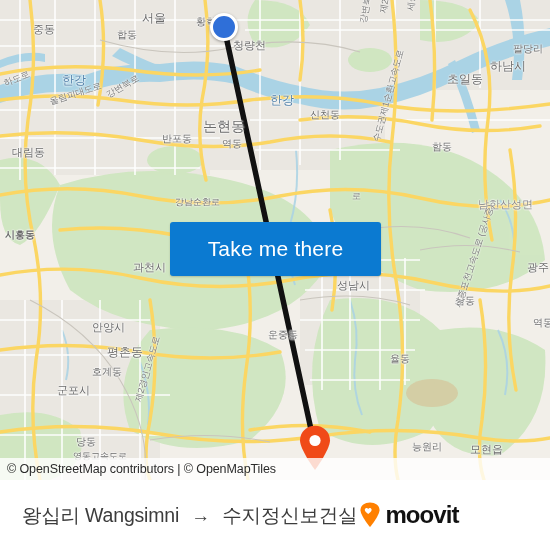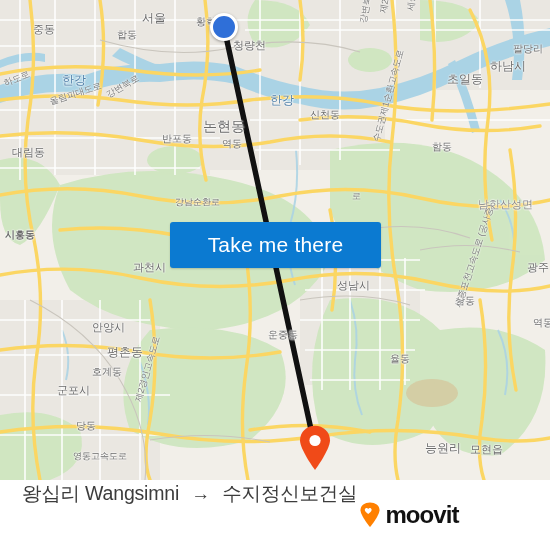--- a/index.html
+++ b/index.html
@@ -50,21 +50,21 @@
     white-space: nowrap;
     letter-spacing: -0.1px;
   }
 
   
   .cta {
     position: absolute;
     left: 170px;
     top: 222px;
     width: 211px;
-    height: 46px;
+    height: 54px;
     background: #0b7ad1;
     color: #ffffff;
     border: none;
     border-radius: 3px;
     font-size: 21px;
     font-family: "Liberation Sans", "DejaVu Sans", sans-serif;
     letter-spacing: 0.2px;
     cursor: pointer;
     padding: 0;
     box-shadow: 0 1px 2px rgba(0,0,0,0.18);
@@ -93,20 +93,21 @@
 
   
   .footer {
     position: absolute;
     left: 0;
     top: 480px;
     width: 462px;
     height: 70px;
     background: #ffffff;
     display: flex;
+    align-items: center;
     justify-content: space-between;
     box-sizing: border-box;
     padding: 0 17px 0 22px;
   }
   .route-title {
     font-size: 19.5px;
     color: #3c3c3c;
     white-space: nowrap;
     letter-spacing: -0.2px;
   }
@@ -293,24 +294,24 @@
         <div class="lbl" style="position: absolute; left: 133px; top: 260px; font-size: 11px; color: rgb(107, 107, 107); white-space: nowrap; text-shadow: rgb(255, 255, 255) 0px 0px 2px, rgb(255, 255, 255) 0px 0px 2px, rgb(255, 255, 255) 0px 0px 2px;">과천시</div>
         <div class="lbl" style="position: absolute; left: 478px; top: 197px; font-size: 11px; color: rgb(138, 138, 138); white-space: nowrap; text-shadow: rgb(255, 255, 255) 0px 0px 2px, rgb(255, 255, 255) 0px 0px 2px, rgb(255, 255, 255) 0px 0px 2px;">남한산성면</div>
         <div class="lbl" style="position: absolute; left: 527px; top: 260px; font-size: 11px; color: rgb(107, 107, 107); white-space: nowrap; text-shadow: rgb(255, 255, 255) 0px 0px 2px, rgb(255, 255, 255) 0px 0px 2px, rgb(255, 255, 255) 0px 0px 2px;">광주</div>
         <div class="lbl" style="position: absolute; left: 455px; top: 294px; font-size: 10px; color: rgb(107, 107, 107); white-space: nowrap; text-shadow: rgb(255, 255, 255) 0px 0px 2px, rgb(255, 255, 255) 0px 0px 2px, rgb(255, 255, 255) 0px 0px 2px;">삼동</div>
         <div class="lbl" style="position: absolute; left: 533px; top: 316px; font-size: 10px; color: rgb(107, 107, 107); white-space: nowrap; text-shadow: rgb(255, 255, 255) 0px 0px 2px, rgb(255, 255, 255) 0px 0px 2px, rgb(255, 255, 255) 0px 0px 2px;">역동</div>
         <div class="lbl" style="position: absolute; left: 337px; top: 278px; font-size: 11px; color: rgb(107, 107, 107); white-space: nowrap; text-shadow: rgb(255, 255, 255) 0px 0px 2px, rgb(255, 255, 255) 0px 0px 2px, rgb(255, 255, 255) 0px 0px 2px;">성남시</div>
         <div class="lbl" style="position: absolute; left: 92px; top: 320px; font-size: 11px; color: rgb(107, 107, 107); white-space: nowrap; text-shadow: rgb(255, 255, 255) 0px 0px 2px, rgb(255, 255, 255) 0px 0px 2px, rgb(255, 255, 255) 0px 0px 2px;">안양시</div>
         <div class="lbl" style="position: absolute; left: 107px; top: 344px; font-size: 12px; color: rgb(107, 107, 107); white-space: nowrap; text-shadow: rgb(255, 255, 255) 0px 0px 2px, rgb(255, 255, 255) 0px 0px 2px, rgb(255, 255, 255) 0px 0px 2px;">평촌동</div>
         <div class="lbl" style="position: absolute; left: 92px; top: 365px; font-size: 10px; color: rgb(107, 107, 107); white-space: nowrap; text-shadow: rgb(255, 255, 255) 0px 0px 2px, rgb(255, 255, 255) 0px 0px 2px, rgb(255, 255, 255) 0px 0px 2px;">호계동</div>
         <div class="lbl" style="position: absolute; left: 57px; top: 383px; font-size: 11px; color: rgb(107, 107, 107); white-space: nowrap; text-shadow: rgb(255, 255, 255) 0px 0px 2px, rgb(255, 255, 255) 0px 0px 2px, rgb(255, 255, 255) 0px 0px 2px;">군포시</div>
-        <div class="lbl" style="position: absolute; left: 76px; top: 419px; font-size: 10px; color: rgb(107, 107, 107); white-space: nowrap; text-shadow: rgb(255, 255, 255) 0px 0px 2px, rgb(255, 255, 255) 0px 0px 2px, rgb(255, 255, 255) 0px 0px 2px;">당동</div>
+        <div class="lbl" style="position: absolute; left: 76px; top: 435px; font-size: 10px; color: rgb(107, 107, 107); white-space: nowrap; text-shadow: rgb(255, 255, 255) 0px 0px 2px, rgb(255, 255, 255) 0px 0px 2px, rgb(255, 255, 255) 0px 0px 2px;">당동</div>
         <div class="lbl" style="position: absolute; left: 268px; top: 328px; font-size: 10px; color: rgb(107, 107, 107); white-space: nowrap; text-shadow: rgb(255, 255, 255) 0px 0px 2px, rgb(255, 255, 255) 0px 0px 2px, rgb(255, 255, 255) 0px 0px 2px;">운중동</div>
         <div class="lbl" style="position: absolute; left: 390px; top: 352px; font-size: 10px; color: rgb(107, 107, 107); white-space: nowrap; text-shadow: rgb(255, 255, 255) 0px 0px 2px, rgb(255, 255, 255) 0px 0px 2px, rgb(255, 255, 255) 0px 0px 2px;">율동</div>
-        <div class="lbl" style="position: absolute; left: 425px; top: 440px; font-size: 12px; color: rgb(107, 107, 107); white-space: nowrap; text-shadow: rgb(255, 255, 255) 0px 0px 2px, rgb(255, 255, 255) 0px 0px 2px, rgb(255, 255, 255) 0px 0px 2px;">능원리</div>
+        <div class="lbl" style="position: absolute; left: 412px; top: 440px; font-size: 10px; color: rgb(107, 107, 107); white-space: nowrap; text-shadow: rgb(255, 255, 255) 0px 0px 2px, rgb(255, 255, 255) 0px 0px 2px, rgb(255, 255, 255) 0px 0px 2px;">능원리</div>
         <div class="lbl" style="position: absolute; left: 470px; top: 442px; font-size: 11px; color: rgb(107, 107, 107); white-space: nowrap; text-shadow: rgb(255, 255, 255) 0px 0px 2px, rgb(255, 255, 255) 0px 0px 2px, rgb(255, 255, 255) 0px 0px 2px;">모현읍</div>
         <div class="lbl" style="position: absolute; left: 73px; top: 450px; font-size: 9px; color: rgb(107, 107, 107); white-space: nowrap; text-shadow: rgb(255, 255, 255) 0px 0px 2px, rgb(255, 255, 255) 0px 0px 2px, rgb(255, 255, 255) 0px 0px 2px;">영동고속도로</div>
         <div class="lbl" style="position: absolute; left: 2px; top: 78px; font-size: 9px; color: rgb(122, 122, 122); white-space: nowrap; transform: rotate(-22deg); transform-origin: left top; text-shadow: rgb(255, 255, 255) 0px 0px 2px, rgb(255, 255, 255) 0px 0px 2px;">하도로</div>
         <div class="lbl" style="position: absolute; left: 48px; top: 96px; font-size: 9px; color: rgb(122, 122, 122); white-space: nowrap; transform: rotate(-18deg); transform-origin: left top; text-shadow: rgb(255, 255, 255) 0px 0px 2px, rgb(255, 255, 255) 0px 0px 2px;">올림피대도로</div>
         <div class="lbl" style="position: absolute; left: 104px; top: 90px; font-size: 9px; color: rgb(122, 122, 122); white-space: nowrap; transform: rotate(-30deg); transform-origin: left top; text-shadow: rgb(255, 255, 255) 0px 0px 2px, rgb(255, 255, 255) 0px 0px 2px;">강변북로</div>
         <div class="lbl" style="position: absolute; left: 357px; top: 22px; font-size: 9px; color: rgb(122, 122, 122); white-space: nowrap; transform: rotate(-80deg); transform-origin: left top; text-shadow: rgb(255, 255, 255) 0px 0px 2px, rgb(255, 255, 255) 0px 0px 2px;">강변북로</div>
         <div class="lbl" style="position: absolute; left: 377px; top: 12px; font-size: 9px; color: rgb(122, 122, 122); white-space: nowrap; transform: rotate(-80deg); transform-origin: left top; text-shadow: rgb(255, 255, 255) 0px 0px 2px, rgb(255, 255, 255) 0px 0px 2px;">제2경인고속도로</div>
         <div class="lbl" style="position: absolute; left: 404px; top: 10px; font-size: 9px; color: rgb(122, 122, 122); white-space: nowrap; transform: rotate(-82deg); transform-origin: left top; text-shadow: rgb(255, 255, 255) 0px 0px 2px, rgb(255, 255, 255) 0px 0px 2px;">세종포천고속도로 (공사중)</div>
         <div class="lbl" style="position: absolute; left: 370px; top: 140px; font-size: 9px; color: rgb(122, 122, 122); white-space: nowrap; transform: rotate(-75deg); transform-origin: left top; text-shadow: rgb(255, 255, 255) 0px 0px 2px, rgb(255, 255, 255) 0px 0px 2px;">수도권제1순환고속도로</div>
         <div class="lbl" style="position: absolute; left: 352px; top: 190px; font-size: 9px; color: rgb(122, 122, 122); white-space: nowrap; transform: rotate(0deg); transform-origin: left top; text-shadow: rgb(255, 255, 255) 0px 0px 2px, rgb(255, 255, 255) 0px 0px 2px;">로</div>
@@ -322,20 +323,21 @@
 
     <div class="marker-end">
       <svg width="32" height="46" viewBox="0 0 32 46">
         <path d="M16,45 C16,45 31,24.5 31,15.5 C31,7 24.3,0.8 16,0.8 C7.7,0.8 1,7 1,15.5 C1,24.5 16,45 16,45 Z" fill="#f04a18"></path>
         <circle cx="16" cy="15.5" r="5.6" fill="#ffffff"></circle>
       </svg>
     </div>
 
     <button class="cta">Take me there</button>
 
+    <div class="attrib">© OpenStreetMap contributors | © OpenMapTiles</div>
   </div>
 
   <div class="footer">
     <div class="route-title">
       <span>왕십리 Wangsimni</span>
       <span class="route-arrow">→</span>
       <span>수지정신보건실</span>
     </div>
     <div class="brand">
       <svg width="26" height="26" viewBox="0 0 26 26">

